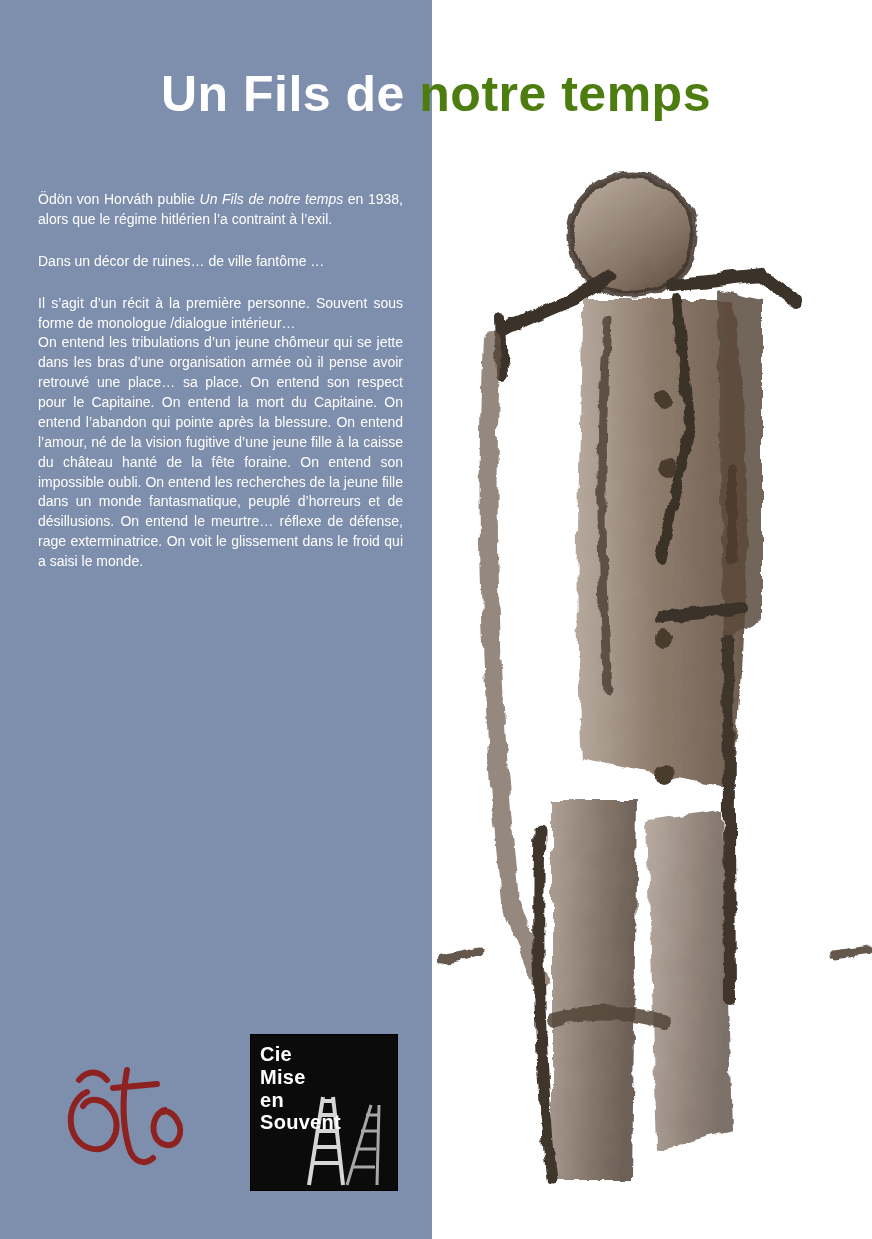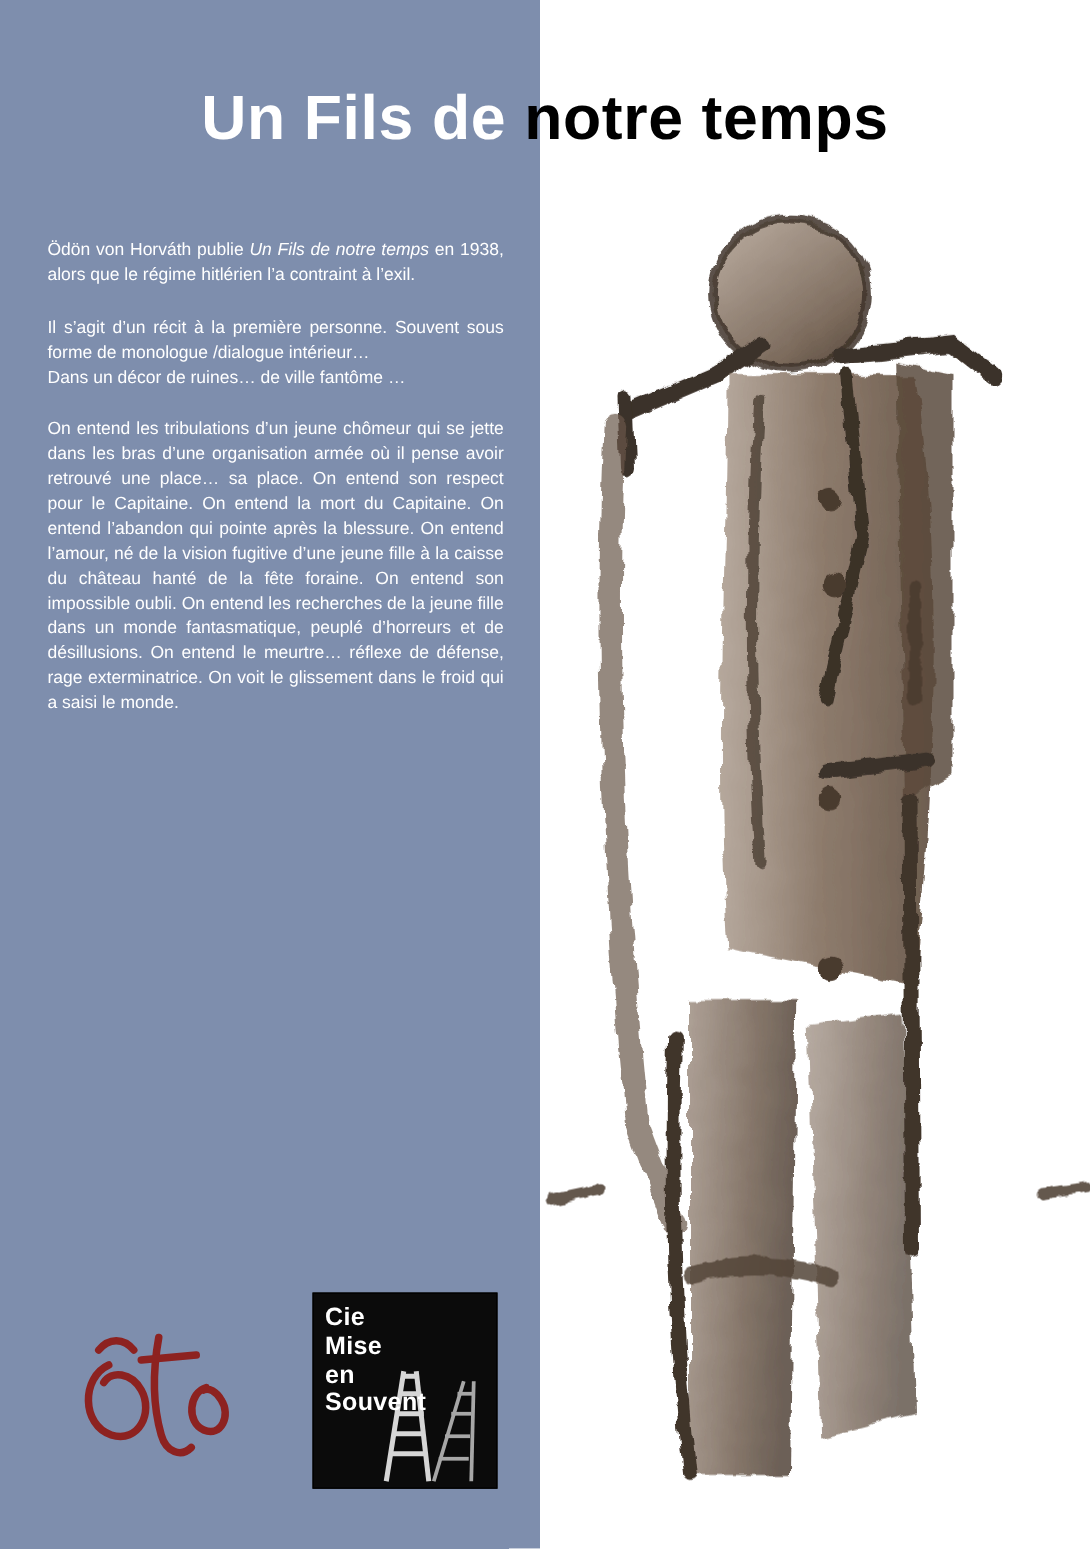--- a/index.html
+++ b/index.html
@@ -43,21 +43,21 @@
     font-weight: bold;
     letter-spacing: 0.5px;
     white-space: nowrap;
     line-height: 1;
   }
   .title .part-white {
     color: #ffffff;
     text-align: right;
   }
   .title .part-red {
-    color: #000000;
+    color: #4d7c0f;
   }
   
   .text-col {
     position: absolute;
     left: 38px;
     top: 190px;
     width: 365px;
     color: #ffffff;
     font-size: 14px;
     line-height: 1.42;
@@ -214,22 +214,22 @@
   <div class="title-band">
     <div class="title">
       <span class="part-white">Un Fils de </span><span class="part-red">notre temps</span>
     </div>
   </div>
 
   <div class="text-col">
     <p class="para">
       <span>Ödön von Horváth publie </span><em>Un Fils de notre temps</em><span> en 1938, alors que le régime hitlérien l’a contraint à l’exil.</span>
     </p>
+    <p class="para">Dans un décor de ruines… de  ville fantôme …</p>
     <p class="para tight">Il s’agit d’un récit à la première personne. Souvent sous forme de monologue /dialogue intérieur…</p>
-    <p class="para">Dans un décor de ruines… de  ville fantôme …</p>
     <p class="para">On entend les tribulations d’un jeune chômeur qui se jette dans les bras d’une organisation armée où il pense avoir retrouvé une place… sa place. On entend son respect pour le Capitaine. On entend la mort du Capitaine. On entend l’abandon qui pointe après la blessure. On entend l’amour, né de la vision fugitive d’une jeune fille à la caisse du château hanté de la fête foraine. On entend son impossible oubli. On entend les recherches de la jeune fille dans un monde fantasmatique, peuplé d’horreurs et de désillusions. On entend le meurtre… réflexe de défense, rage exterminatrice. On voit le glissement dans le froid qui a saisi le monde.</p>
   </div>
 
   <div class="logo-row">
 
     <svg class="logo-oto" viewBox="0 0 140 130">
       <g fill="none" stroke="#8d2220" stroke-width="6" stroke-linecap="round">
         <path d="M34 48 C 12 58, 12 96, 36 104 C 58 111, 70 86, 60 68 C 52 54, 36 52, 30 62"></path>
         <path d="M26 36 C 34 26, 46 26, 54 36"></path>
         <path d="M74 26 C 70 48, 68 76, 76 104 C 80 118, 92 122, 100 114"></path>

